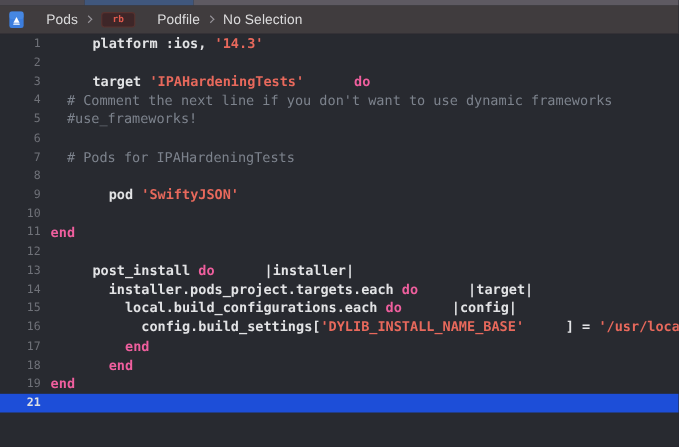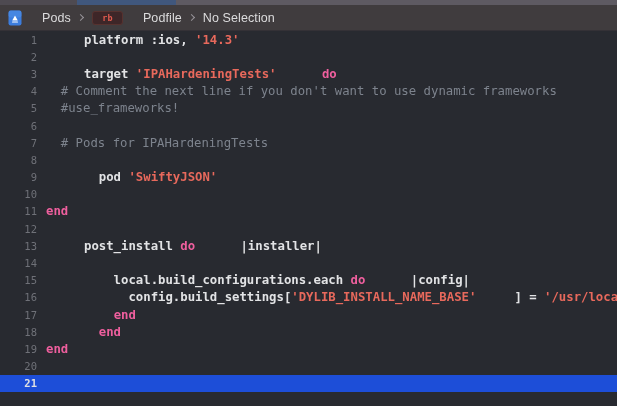--- a/index.html
+++ b/index.html
@@ -102,24 +102,23 @@
         <div class="code-row"><span class="gutter">4</span><span class="code-text"><span class="tk-comment">  # Comment the next line if you don't want to use dynamic frameworks</span></span></div>
         <div class="code-row"><span class="gutter">5</span><span class="code-text"><span class="tk-comment">  #use_frameworks!</span></span></div>
         <div class="code-row"><span class="gutter">6</span><span class="code-text"></span></div>
         <div class="code-row"><span class="gutter">7</span><span class="code-text"><span class="tk-comment">  # Pods for IPAHardeningTests</span></span></div>
         <div class="code-row"><span class="gutter">8</span></div>
         <div class="code-row"><span class="gutter">9</span><span class="code-text"><span class="tk-plain">  pod </span><span class="tk-string">'SwiftyJSON'</span></span></div>
         <div class="code-row"><span class="gutter">10</span><span class="code-text"></span></div>
         <div class="code-row"><span class="gutter">11</span><span class="code-text"><span class="tk-keyword">end</span></span></div>
         <div class="code-row"><span class="gutter">12</span><span class="code-text"></span></div>
         <div class="code-row"><span class="gutter">13</span><span class="code-text"><span class="tk-plain">post_install </span><span class="tk-keyword">do</span><span class="tk-plain"> |installer|</span></span></div>
-        <div class="code-row"><span class="gutter">14</span></div>
+        <div class="code-row"><span class="gutter">14</span><span class="code-text"><span class="tk-plain">  installer.pods_project.targets.each </span><span class="tk-keyword">do</span><span class="tk-plain"> |target|</span></span></div>
         <div class="code-row"><span class="gutter">15</span><span class="code-text"><span class="tk-plain">    local.build_configurations.each </span><span class="tk-keyword">do</span><span class="tk-plain"> |config|</span></span></div>
         <div class="code-row"><span class="gutter">16</span><span class="code-text"><span class="tk-plain">      config.build_settings[</span><span class="tk-string">'DYLIB_INSTALL_NAME_BASE'</span><span class="tk-plain">] = </span><span class="tk-string">'/usr/local/lib'</span></span></div>
         <div class="code-row"><span class="gutter">17</span><span class="code-text"><span class="tk-plain">    </span><span class="tk-keyword">end</span></span></div>
         <div class="code-row"><span class="gutter">18</span><span class="code-text"><span class="tk-plain">  </span><span class="tk-keyword">end</span></span></div>
         <div class="code-row"><span class="gutter">19</span><span class="code-text"><span class="tk-keyword">end</span></span></div>
-        <div class="code-row"><span class="gutter">20</span><span class="code-text"></span></div>
         <div class="code-row current"><span class="gutter">21</span><span class="code-text"></span></div>
       </div>
   </div>
 
 </div>
 
 </body></html>

